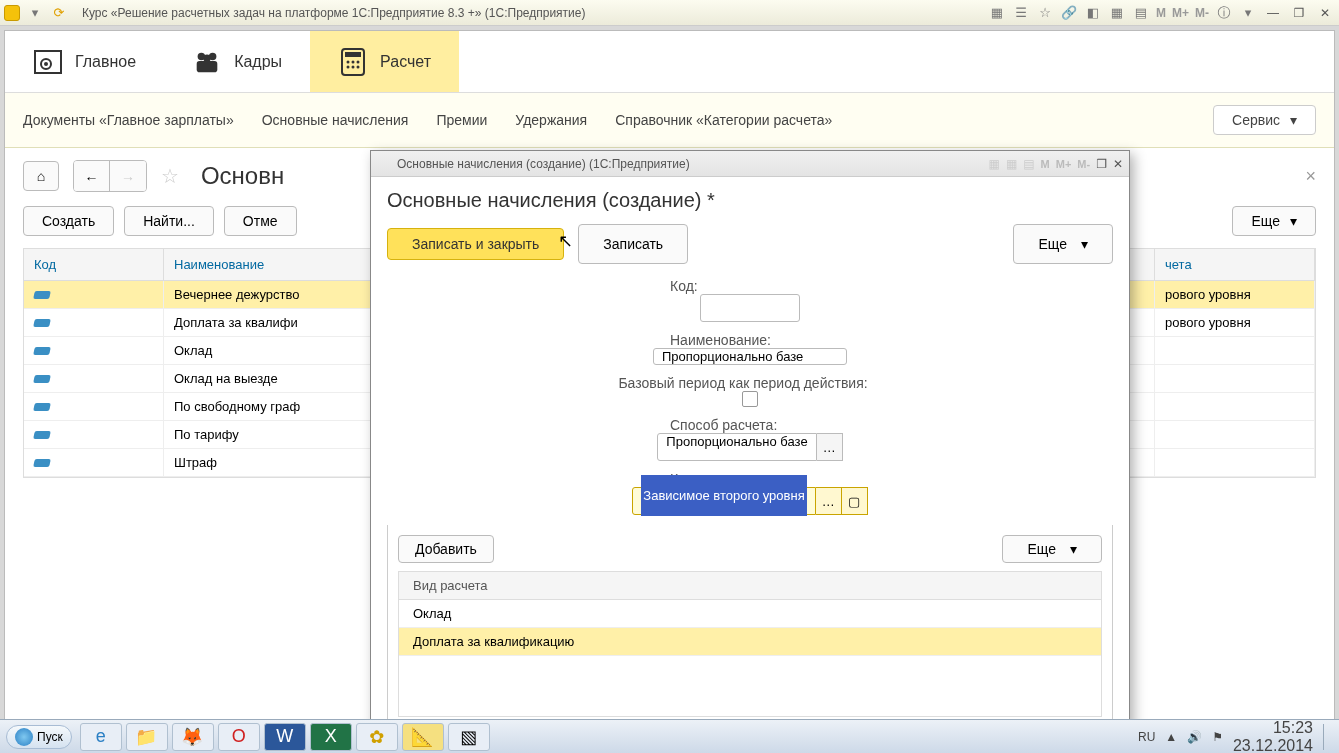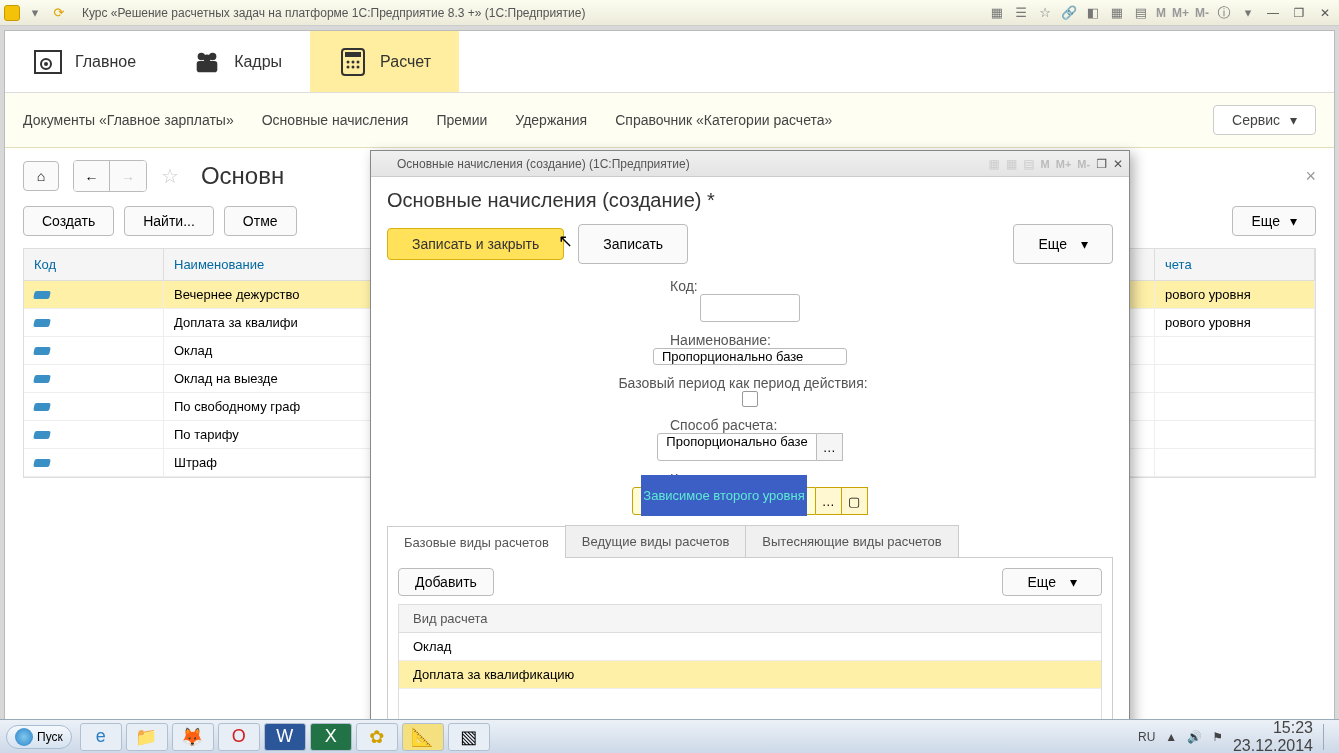--- a/index.html
+++ b/index.html
@@ -71,21 +71,21 @@
   .form-row { display: flex; align-items: center; margin-bottom: 10px; font-size: 14px; flex-direction: column; }
   .form-label { width: 160px; color: #555; }
   .form-input { border: 1px solid #bbb; border-radius: 3px; height: 28px; padding: 0 8px; font-size: 13px; background: #fff; }
   .code-input { width: 100px; }
   .name-input { flex: 1; }
   .check { width: 16px; height: 16px; border: 1px solid #999; border-radius: 2px; background: #fff; }
   .select-wrap { flex: 1; display: flex; }
   .select-input { flex: 1; border: 1px solid #bbb; border-radius: 3px 0 0 3px; height: 28px; padding: 0 8px; font-size: 13px; background: #fff; }
   .select-btn { width: 26px; height: 28px; border: 1px solid #bbb; border-left: none; background: #f5f5f5; font-size: 13px; display: inline-flex; align-items: center; justify-content: center; }
   .select-wrap.hl .select-input { background: #fffcd8; border-color: #c9a400; }
-  .select-wrap.hl .sel-text { background: #3b5fc4; color: #5eead4; padding: 13px 2px; }
+  .select-wrap.hl .sel-text { background: #3b5fc4; color: #ffffff; padding: 13px 2px; }
   .select-wrap.hl .select-btn, .select-wrap.hl .select-btn2 { border-color: #c9a400; background: #fff8d0; }
   .select-btn2 { width: 26px; height: 28px; border: 1px solid #bbb; border-left: none; background: #f5f5f5; font-size: 13px; display: inline-flex; align-items: center; justify-content: center; }
   
   .mtabs { display: flex; border-bottom: 1px solid #ccc; margin-top: 6px; }
   .mtab { padding: 8px 16px; font-size: 13px; border: 1px solid #ccc; border-bottom: none; background: #f0f0f0; margin-right: -1px; cursor: pointer; color: #555; }
   .mtab.active { background: #fff; position: relative; top: 1px; }
   .mtab-content { border: 1px solid #ccc; border-top: none; padding: 10px; }
   .mtab-toolbar { display: flex; align-items: center; margin-bottom: 8px; }
   .inner-table { border: 1px solid #ddd; }
   .inner-table .ith { background: #f5f5f5; padding: 6px 14px; font-size: 13px; color: #555; border-bottom: 1px solid #ddd; }
@@ -302,25 +302,20 @@
     </div>
     <div class="form-row">
       <div class="form-label">Категория расчета:</div>
       <div class="select-wrap hl">
         <div class="select-input"><span class="sel-text">Зависимое второго уровня</span></div>
         <div class="select-btn">…</div>
         <div class="select-btn2">▢</div>
       </div>
     </div>
 
-    <div class="mtabs">
-      <div class="mtab active">Базовые виды расчетов</div>
-      <div class="mtab">Ведущие виды расчетов</div>
-      <div class="mtab">Вытесняющие виды расчетов</div>
-    </div>
     <div class="mtab-content">
       <div class="mtab-toolbar">
         <div class="plain-btn" style="height:28px;padding:0 16px">Добавить</div>
         <div class="plain-btn more-r" style="height:28px">
           <span>Еще</span>
           <span style="margin-left:14px">▾</span>
         </div>
       </div>
       <div class="inner-table">
         <div class="ith">Вид расчета</div>

